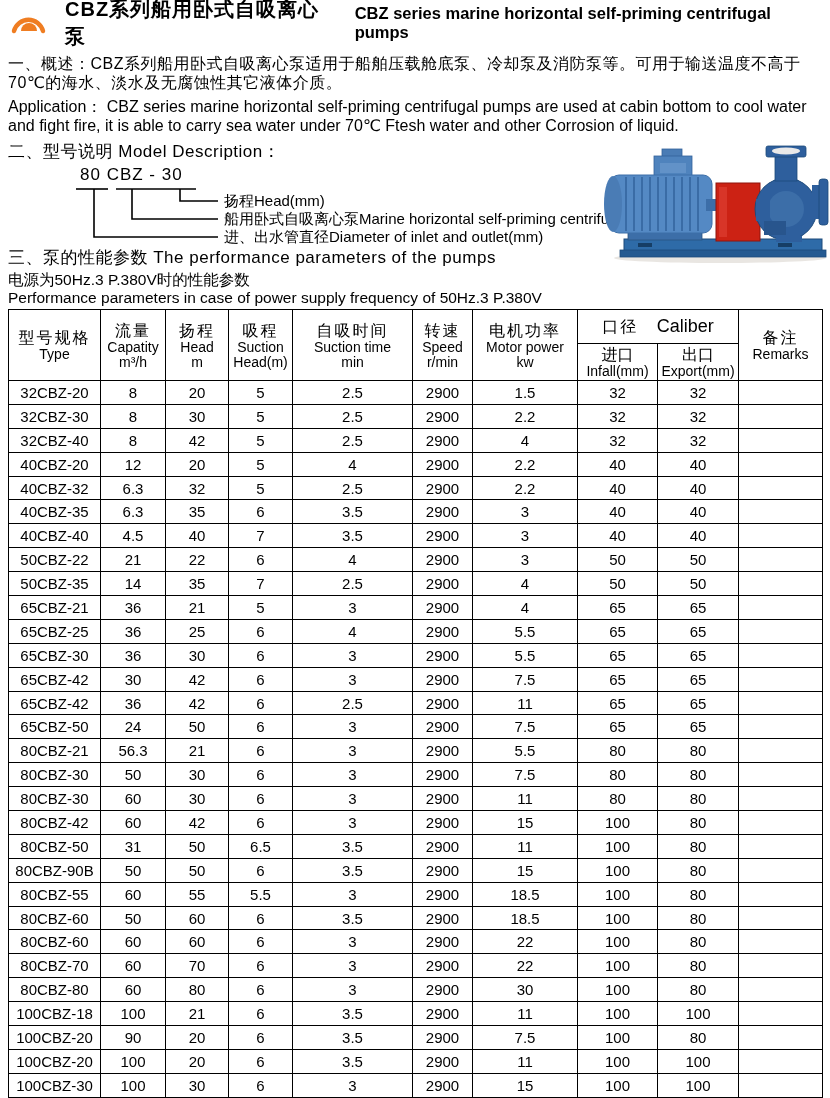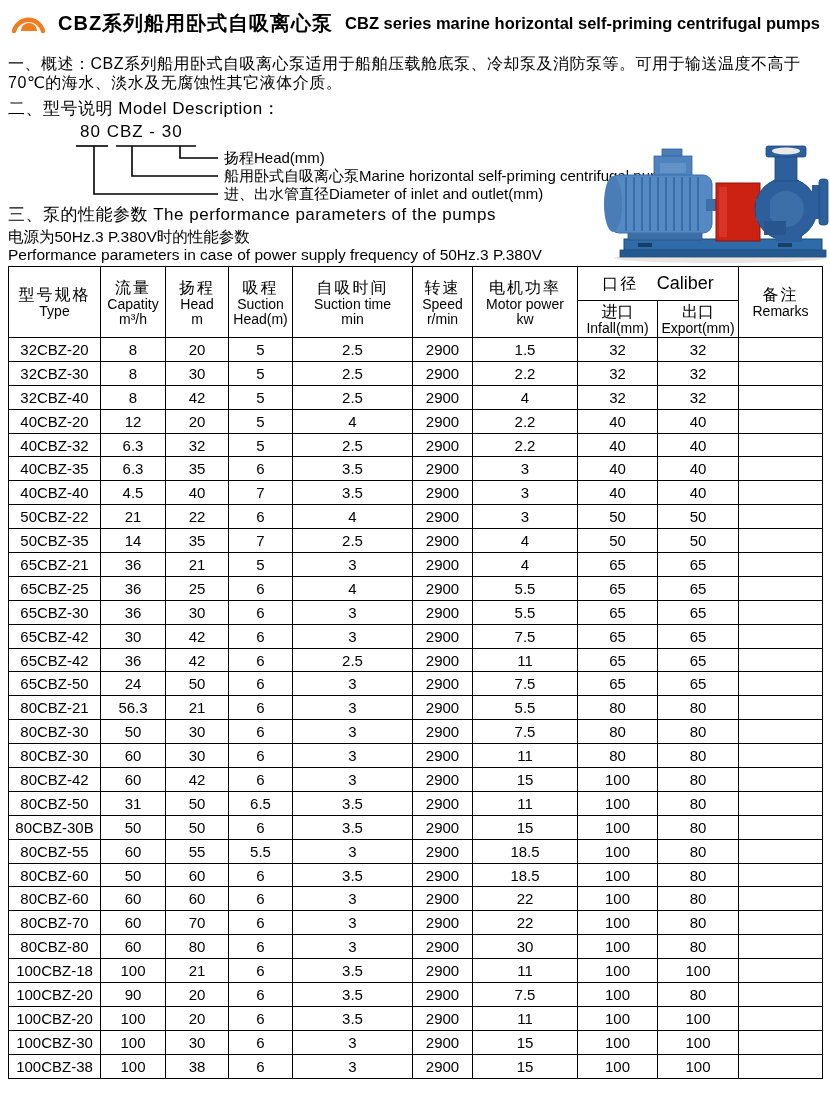--- a/index.html
+++ b/index.html
@@ -1,21 +1,21 @@
 <!DOCTYPE html>
 <html><head>
 <meta charset="utf-8">
 <style>
   * { margin:0; padding:0; box-sizing:border-box; }
   html,body { width:830px; height:1098px; background:#ffffff; color:#000;
     font-family:"Liberation Sans","DejaVu Sans",sans-serif; }
   .page { position:relative; width:830px; height:1098px; padding:6px 8px; overflow:hidden; }
 
   
-  .title-row { display:flex; align-items:center; gap:12px; margin:2px 0 10px 2px; height:30px; }
+  .title-row { display:flex; align-items:center; gap:19px; margin:2px 0 10px 2px; height:30px; }
   .logo { width:36px; height:26px; flex:0 0 auto; }
   .title-zh { font-size:20px; font-weight:bold; letter-spacing:1px; }
   .title-en { font-size:16.5px; font-weight:bold; }
 
   
   .para-zh { font-size:16px; line-height:19px; margin:16px 0 5px 0; letter-spacing:0.5px; }
   .para-en { font-size:16px; line-height:19px; margin:0 0 5px 0; }
   .sec-heading { font-size:17px; margin:3px 0 2px 0; letter-spacing:0.5px; }
 
   
@@ -55,20 +55,21 @@
   <div class="title-row">
     <svg class="logo" viewBox="0 0 36 26">
       <path d="M4 21 A 15 15 0 0 1 33 21" fill="none" stroke="#ef7d22" stroke-width="4.5" stroke-linecap="round"></path>
       <path d="M11 21 A 8 8 0 0 1 27 21 Z" fill="#ef7d22"></path>
     </svg>
     <span class="title-zh">CBZ系列船用卧式自吸离心泵</span>
     <span class="title-en">CBZ series marine horizontal self-priming centrifugal pumps</span>
   </div>
 
   <p class="para-zh">一、概述：CBZ系列船用卧式自吸离心泵适用于船舶压载舱底泵、冷却泵及消防泵等。可用于输送温度不高于70℃的海水、淡水及无腐蚀性其它液体介质。</p>
+  <p class="para-en">Application：  CBZ series marine horizontal self-priming centrifugal pumps are used at cabin bottom to cool water and fight fire, it is able to carry sea water under 70℃ Ftesh water and other Corrosion of liquid.</p>
 
   <div class="sec-heading">二、型号说明  Model Description：</div>
 
   <div class="diagram">
     <svg width="600" height="78">
       <line x1="8" y1="24" x2="40" y2="24" stroke="#000" stroke-width="1.6"></line>
       <line x1="48" y1="24" x2="128" y2="24" stroke="#000" stroke-width="1.6"></line>
       <polyline points="112,24 112,36 150,36" fill="none" stroke="#000" stroke-width="1.6"></polyline>
       <polyline points="64,24 64,54 150,54" fill="none" stroke="#000" stroke-width="1.6"></polyline>
       <polyline points="26,24 26,72 150,72" fill="none" stroke="#000" stroke-width="1.6"></polyline>
@@ -436,21 +437,21 @@
           <td>50</td>
           <td>6.5</td>
           <td>3.5</td>
           <td>2900</td>
           <td>11</td>
           <td>100</td>
           <td>80</td>
           <td></td>
         </tr>
         <tr>
-          <td>80CBZ-30B</td>
+          <td>80CBZ-90B</td>
           <td>50</td>
           <td>50</td>
           <td>6</td>
           <td>3.5</td>
           <td>2900</td>
           <td>15</td>
           <td>100</td>
           <td>80</td>
           <td></td>
         </tr>

